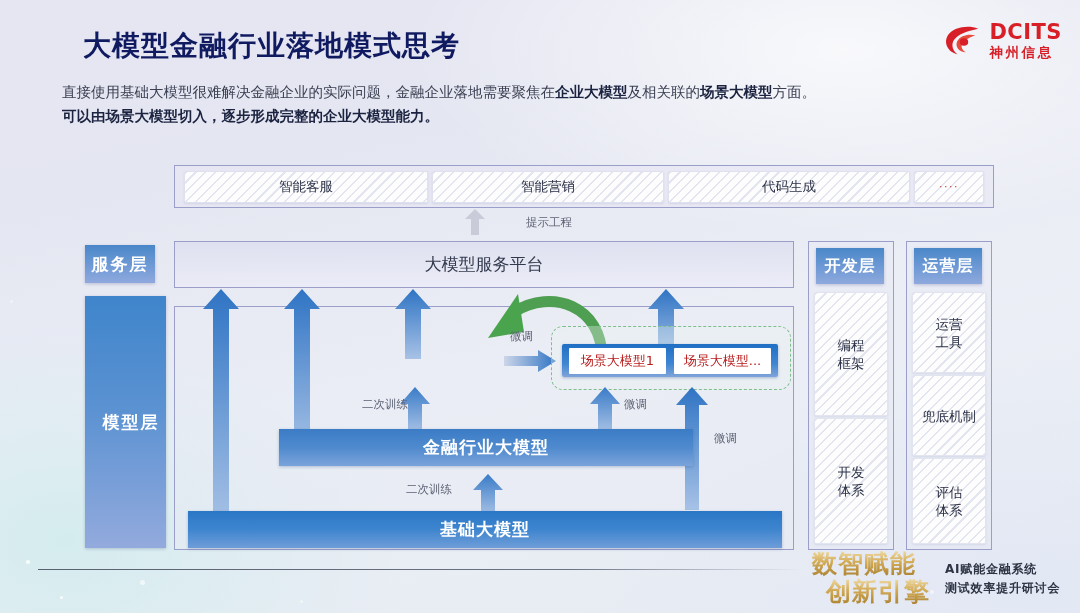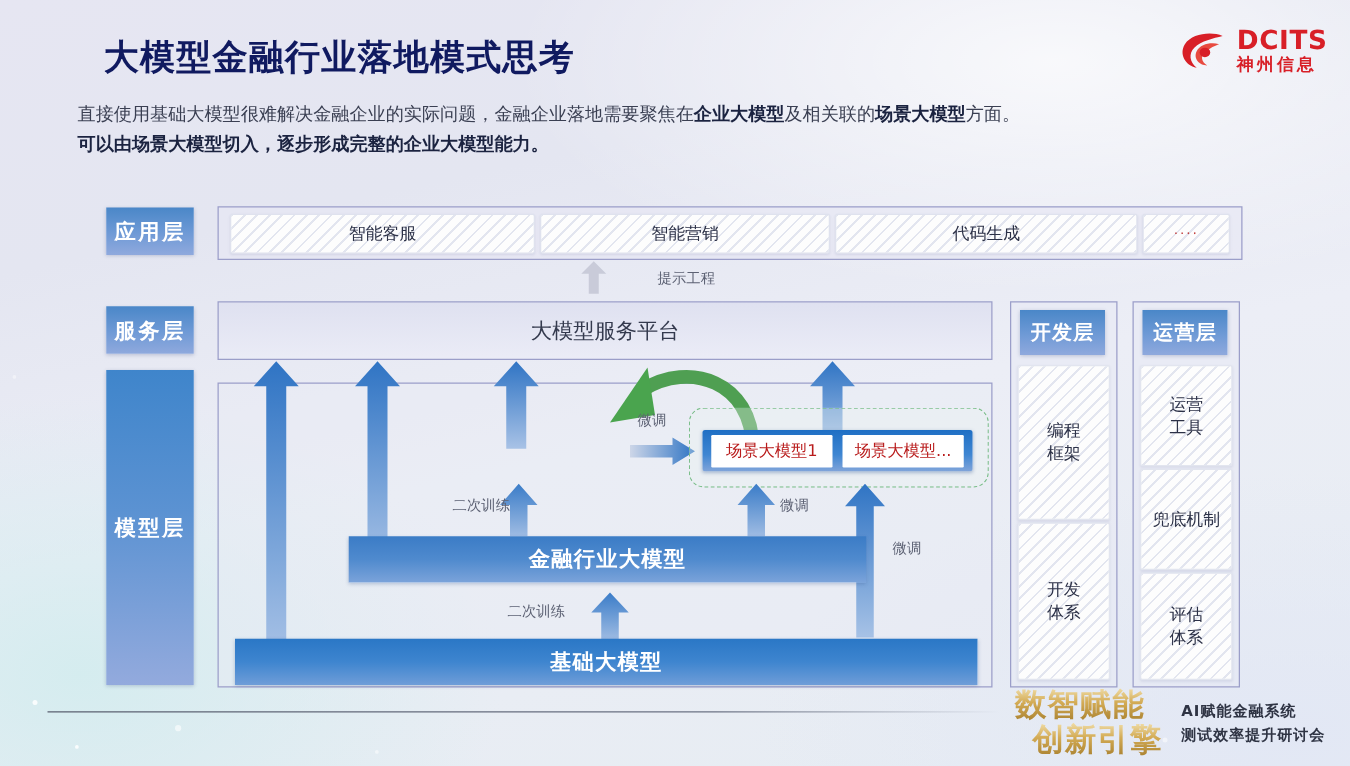--- a/index.html
+++ b/index.html
@@ -150,23 +150,20 @@
         <path d="M33 12 C26 10 17 12 14 18 C11 24 16 30 23 30 C18 27 17 22 21 19 C25 15 30 13 33 12 Z" fill="#e84a3f"></path>
         <ellipse cx="21" cy="19" rx="4.5" ry="4" fill="#d81f27"></ellipse>
       </svg>
     </span>
     <span class="words">
       <div class="en">DCITS</div>
       <div class="cn">神州信息</div>
     </span>
   </div>
 
-  <div class="layer-tab" style="left:85px;top:166px;width:70px;height:38px;">
-    <span>应用层</span>
-  </div>
 
   <div class="panel" style="left:174px;top:165px;width:818px;height:41px;"></div>
 
   <div class="app-card hatch" style="left:184px;width:242px;">
     <span>智能客服</span>
   </div>
   <div class="app-card hatch" style="left:432px;width:230px;">
     <span>智能营销</span>
   </div>
   <div class="app-card hatch" style="left:668px;width:240px;">
@@ -185,21 +182,21 @@
     <span>服务层</span>
   </div>
 
   <div class="panel" style="left:174px;top:241px;width:618px;height:45px;
               background:linear-gradient(180deg,rgba(222,224,240,.9),rgba(235,236,247,.8));
               display:flex;align-items:center;justify-content:center;">
     <span style="font-size:17px;color:#343a4e;font-family:'DejaVu Sans','Liberation Sans',sans-serif;">大模型服务平台</span>
   </div>
 
   <div class="layer-tab" style="left:85px;top:296px;width:70px;height:252px;
-              background:linear-gradient(180deg,#3f85cb 0%,#5b92d2 45%,#93aadd 100%);">
+              background:linear-gradient(180deg,#3f85cb 0%,#5b92d2 45%,#93aadd 100%);padding-left:11px;">
     <span>模型层</span>
   </div>
 
   <div class="panel" style="left:174px;top:306px;width:618px;height:242px;background:rgba(233,234,245,.45);"></div>
 
   <svg style="position:absolute;left:203px;top:289px;" width="36" height="236" viewBox="0 0 36 236">
     <defs>
       <linearGradient id="gUp1" x1="0" y1="1" x2="0" y2="0">
         <stop offset="0%" stop-color="#a8c2e6"></stop>
           <stop offset="100%" stop-color="#2f74c4"></stop>

